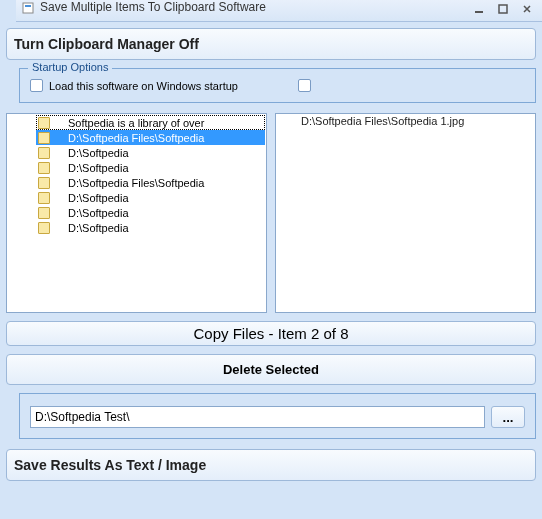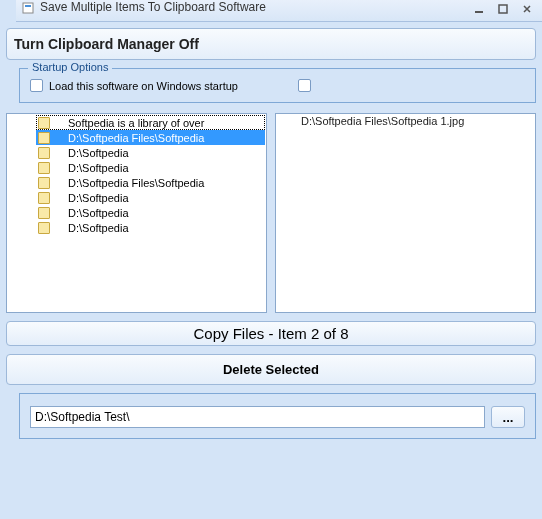--- a/index.html
+++ b/index.html
@@ -253,13 +253,14 @@
     <button class="action-btn">Delete Selected</button>
   </div>
 
   <div class="fieldset">
     <div class="folder-row">
       <input class="folder-input" type="text" value="D:\Softpedia Test\" style="">
       <button class="browse-btn">...</button>
     </div>
   </div>
 
+  <button class="big-btn" style="margin-top:10px">Save Results As Text / Image</button>
 </div>
 
 </body></html>

